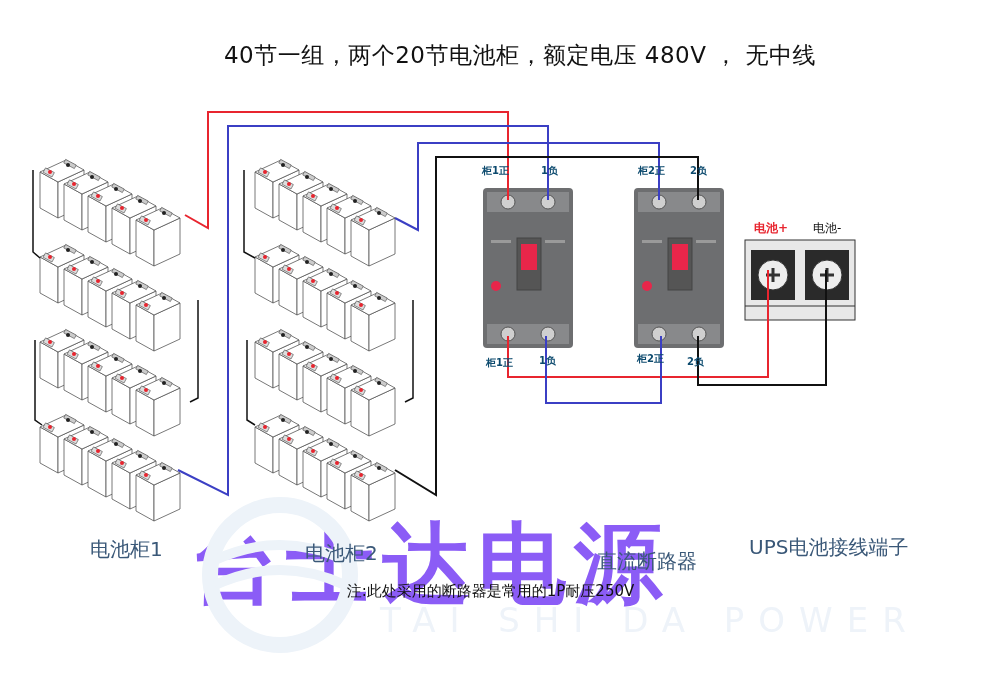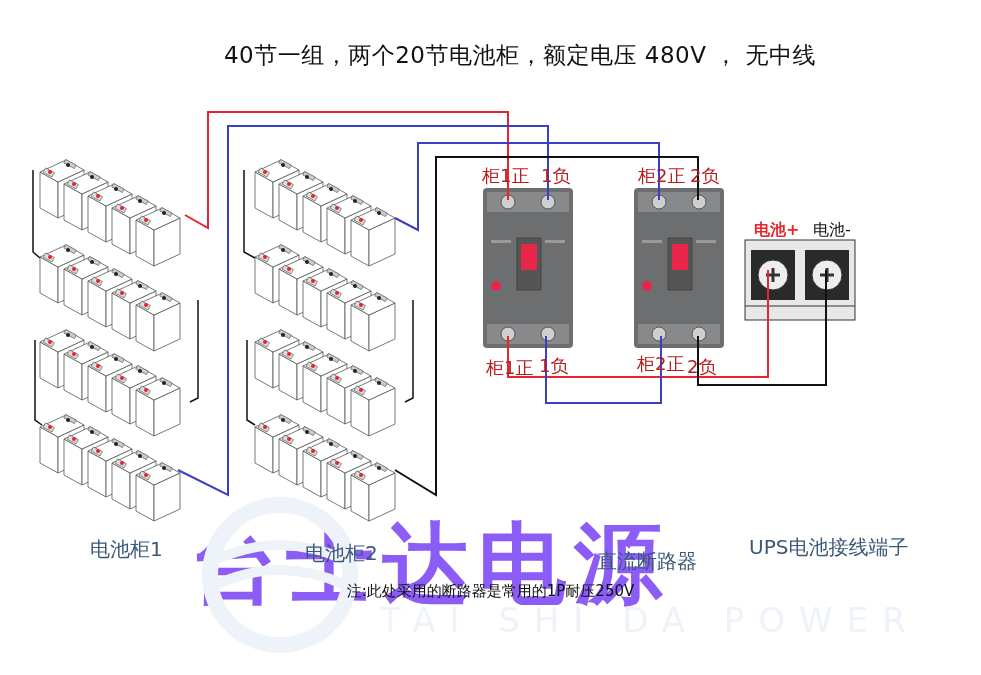--- a/index.html
+++ b/index.html
@@ -1,22 +1,22 @@
 <!DOCTYPE html>
 <html><head>
 <meta charset="utf-8">
 <style>
   html, body { margin:0; padding:0; background:#ffffff; }
   body { width:981px; height:675px; position:relative; overflow:hidden;
          font-family:"DejaVu Sans", "Liberation Sans", sans-serif; }
   .abs { position:absolute; }
   #title { left:0; top:40px; width:1040px; text-align:center; font-size:23px; color:#111; letter-spacing:0.5px; }
   .caption { position:absolute; font-size:20px; color:#3a5878; white-space:nowrap; }
-  .term-label { position:absolute; font-size:18px; color:#b91c1c; white-space:nowrap; }
-  .ups-label { position:absolute; font-size:16px; font-weight:bold; white-space:nowrap; }
+  .term-label { position:absolute; font-size:10px; color:#0c4a6e; white-space:nowrap;font-weight:bold; }
+  .ups-label { position:absolute; font-size:12px; font-weight:bold; white-space:nowrap; }
   #note { left:0; width:981px; top:582px; text-align:center; font-size:15px; color:#111; }
   #watermark-cn { left:190px; top:505px; font-size:88px; font-weight:bold; letter-spacing:8px; color:#8b5cf6; white-space:nowrap; }
   #watermark-en { left:380px; top:600px; font-size:34px; letter-spacing:14px; color:#eef3f9; white-space:nowrap; }
   svg { position:absolute; left:0; top:0; }
 </style>
 </head>
 <body>
 
 <div id="watermark-cn" class="abs">台士达电源</div>
 <div id="watermark-en" class="abs">TAI SHI DA POWER</div>

